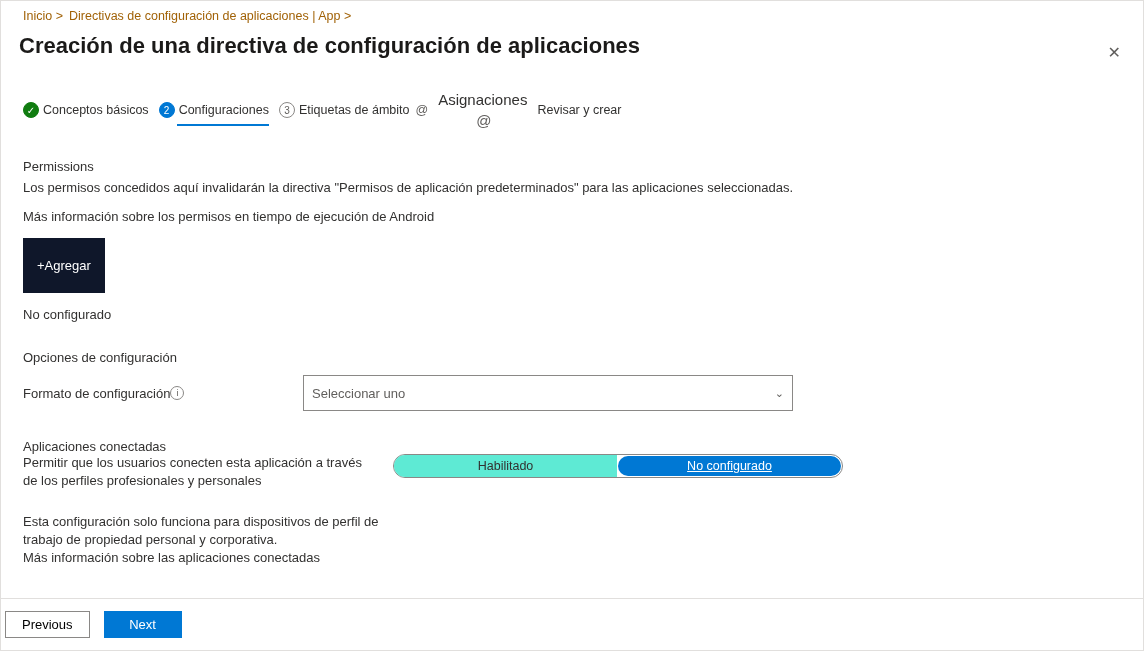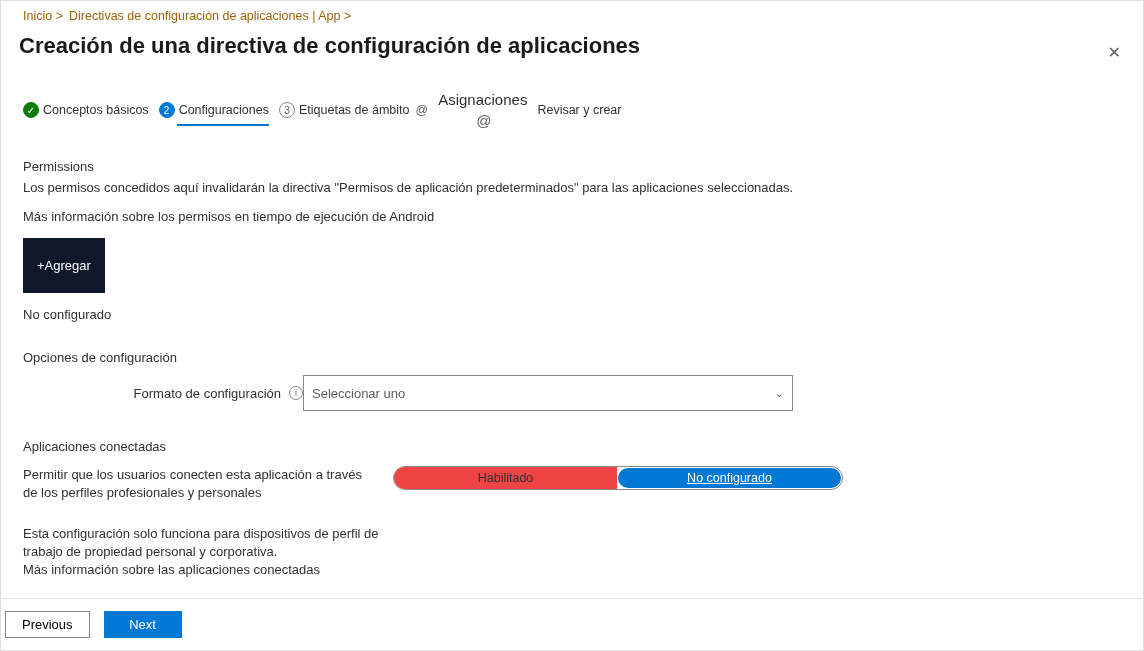--- a/index.html
+++ b/index.html
@@ -117,22 +117,20 @@
   .config-row {
     display: flex;
     align-items: center;
     margin-top: 10px;
   }
   .config-label {
     width: 280px;
     font-size: 13px;
     display: flex;
     align-items: center;
-    gap: 8px;
-    justify-content: flex-end;
   }
   .info-icon {
     width: 14px; height: 14px;
     border: 1px solid #8a8886;
     border-radius: 50%;
     display: inline-flex;
     align-items: center; justify-content: center;
     font-size: 9px;
     color: #605e5c;
   }
@@ -146,21 +144,21 @@
     padding: 0 8px;
     font-size: 13px;
     color: #605e5c;
     cursor: pointer;
     background: #fff;
   }
   .select-box .chev { font-size: 11px; color: #605e5c; }
   .connected-row {
     display: flex;
     align-items: flex-start;
-    margin-top: 12px;
+    margin-top: 0;
   }
   .connected-label {
     width: 370px;
     font-size: 13px;
     line-height: 1.35;
     padding-right: 20px;
   }
   .toggle-group {
     display: flex;
     border: 1px solid #8a8886;
@@ -169,21 +167,21 @@
     height: 24px;
     width: 450px;
   }
   .toggle-opt {
     flex: 1;
     display: flex;
     align-items: center;
     justify-content: center;
     font-size: 12.5px;
     cursor: pointer;
-    background: #ef4444;
+    background: #5eead4;
     color: #323130;
   }
   .toggle-opt.selected {
     background: #0078d4;
     color: #fff;
     border-radius: 12px;
     margin: 1px;
     text-decoration: underline;
   }
   .help-block {

